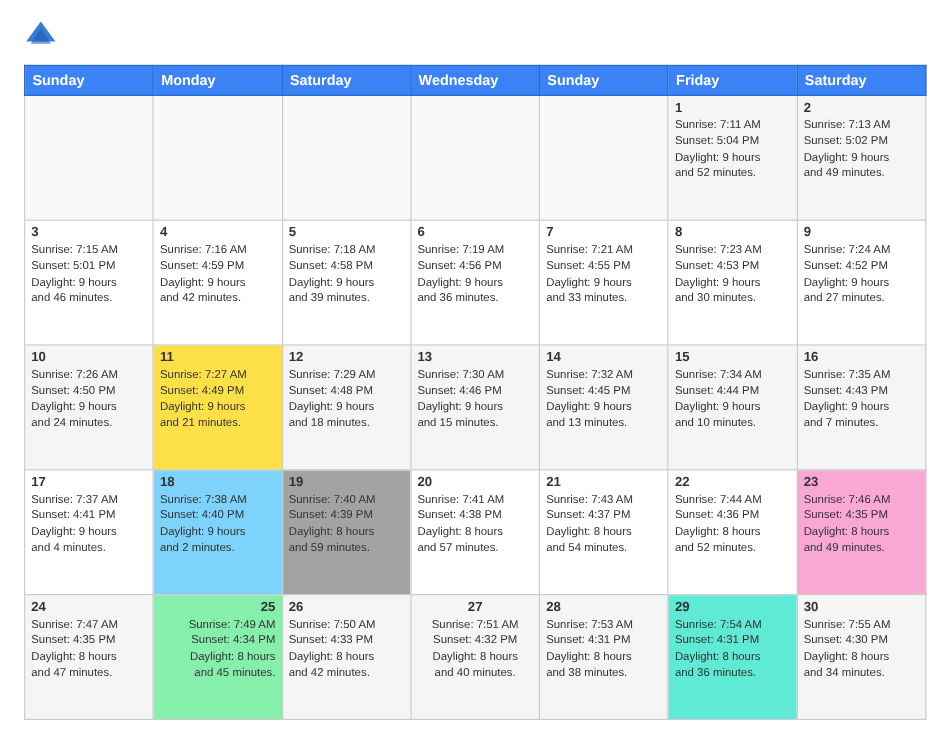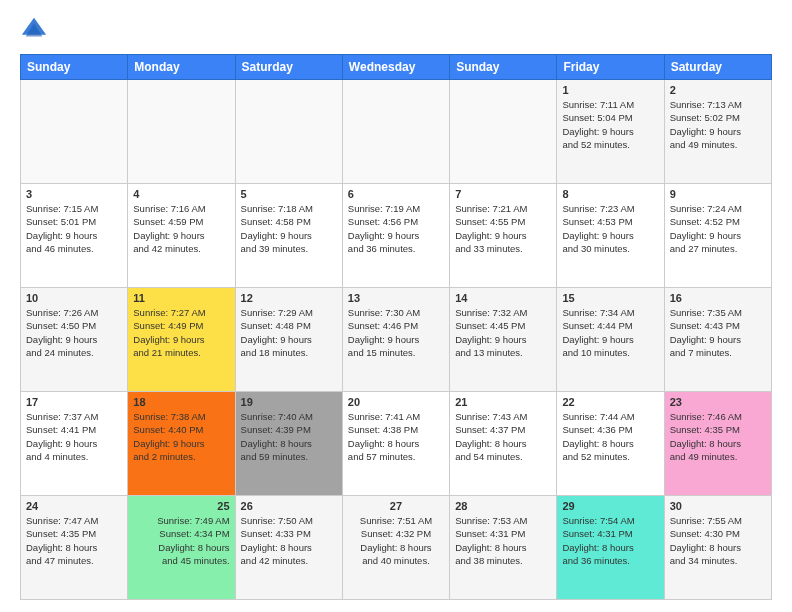--- a/index.html
+++ b/index.html
@@ -204,21 +204,21 @@
           <td style="background: rgb(245, 245, 245);">
             <span class="day-number">16</span>
             <div class="day-info">Sunrise: 7:35 AM<br>Sunset: 4:43 PM<br>Daylight: 9 hours<br>and 7 minutes.</div>
           </td>
         </tr>
         <tr>
           <td style="background: rgb(255, 255, 255);">
             <span class="day-number">17</span>
             <div class="day-info">Sunrise: 7:37 AM<br>Sunset: 4:41 PM<br>Daylight: 9 hours<br>and 4 minutes.</div>
           </td>
-          <td style="background: #f97316;">
+          <td style="background: #7dd3fc;">
             <span class="day-number">18</span>
             <div class="day-info">Sunrise: 7:38 AM<br>Sunset: 4:40 PM<br>Daylight: 9 hours<br>and 2 minutes.</div>
           </td>
           <td style="background: #a3a3a3;">
             <span class="day-number">19</span>
             <div class="day-info">Sunrise: 7:40 AM<br>Sunset: 4:39 PM<br>Daylight: 8 hours<br>and 59 minutes.</div>
           </td>
           <td style="background: rgb(255, 255, 255);">
             <span class="day-number">20</span>
             <div class="day-info">Sunrise: 7:41 AM<br>Sunset: 4:38 PM<br>Daylight: 8 hours<br>and 57 minutes.</div>

